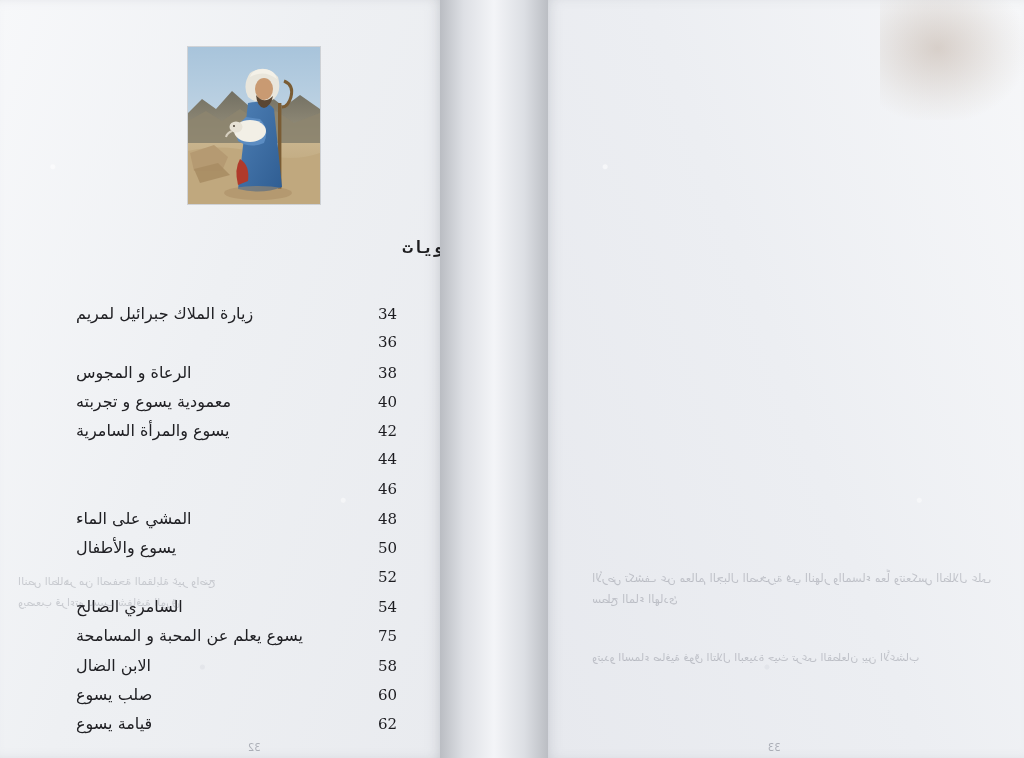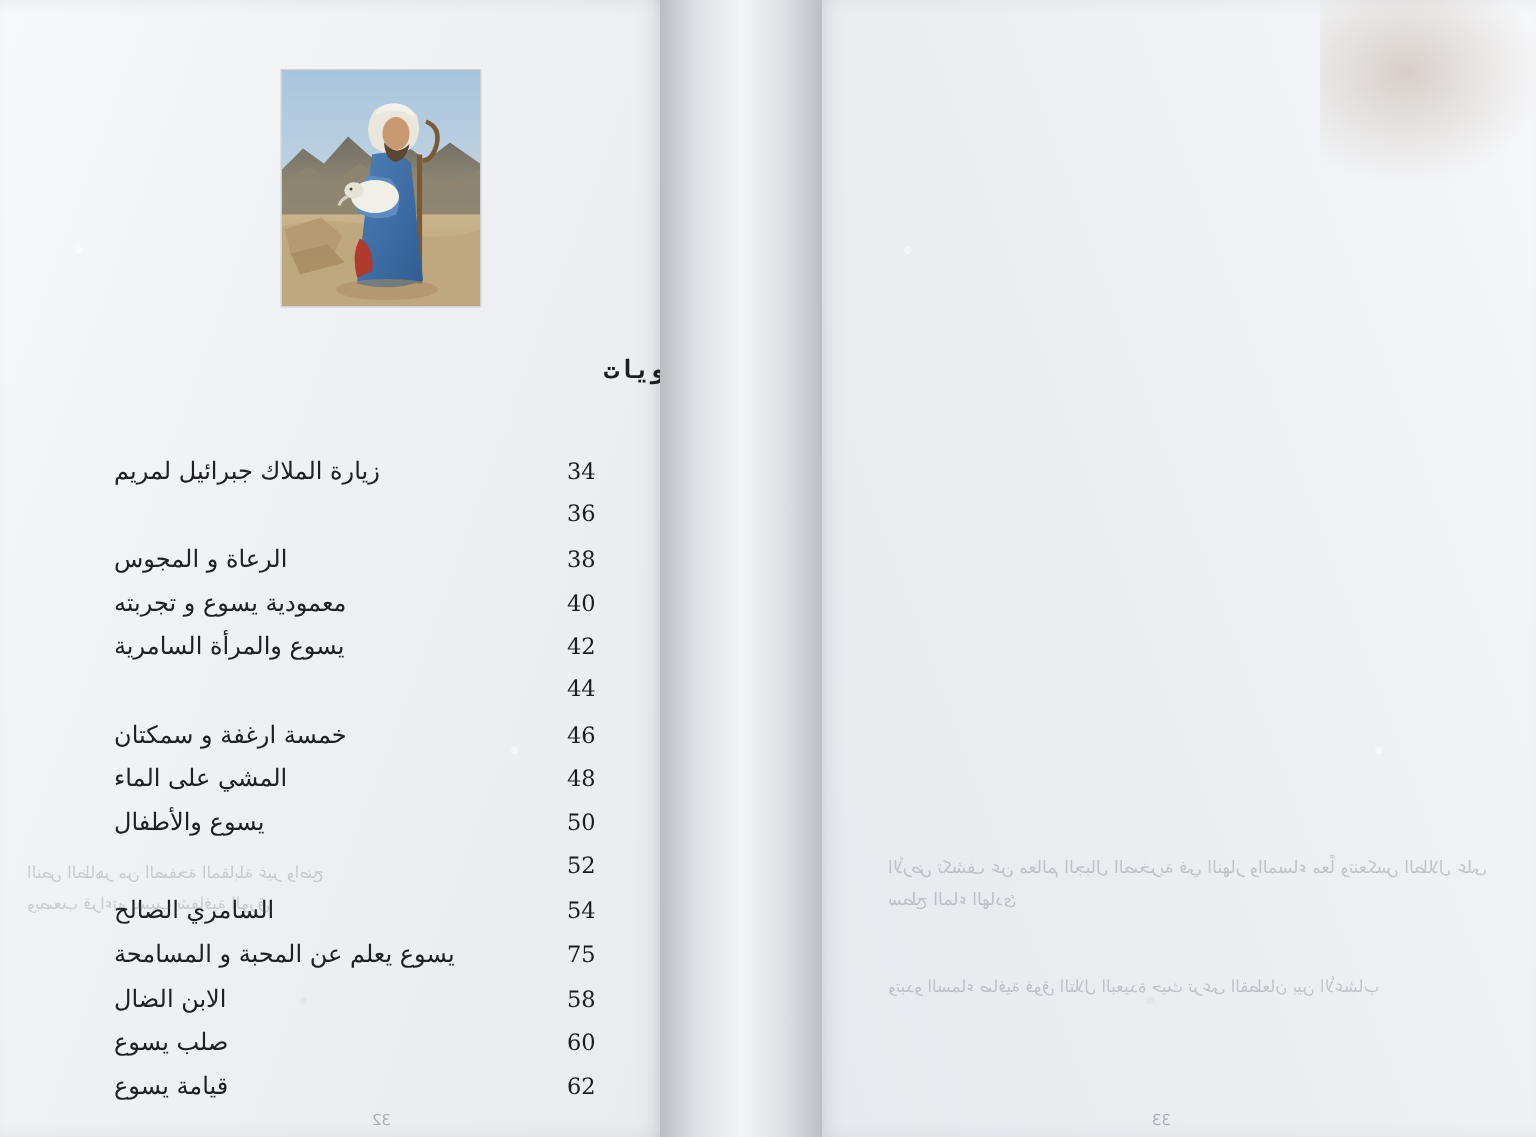--- a/index.html
+++ b/index.html
@@ -295,21 +295,20 @@
       </div>
       <div class="toc-row">
         <span class="toc-page">42</span>
         <span class="toc-title">يسوع والمرأة السامرية</span>
       </div>
       <div class="toc-row">
         <span class="toc-page">44</span>
       </div>
       <div class="toc-row">
         <span class="toc-page">46</span>
-        <span class="toc-title">خمسة ارغفة و سمكتان</span>
       </div>
       <div class="toc-row">
         <span class="toc-page">48</span>
         <span class="toc-title">المشي على الماء</span>
       </div>
       <div class="toc-row">
         <span class="toc-page">50</span>
         <span class="toc-title">يسوع والأطفال</span>
       </div>
       <div class="toc-row">

